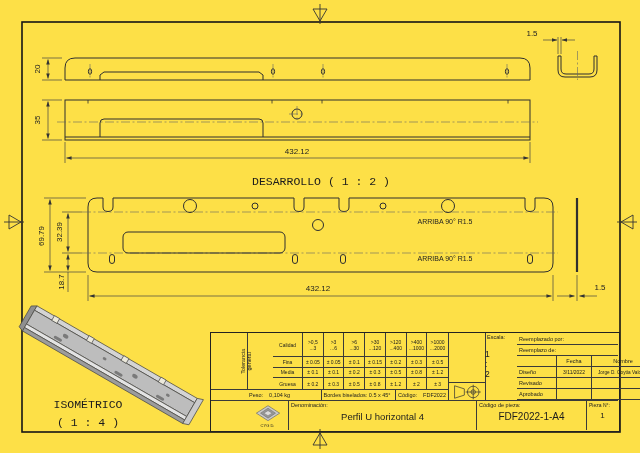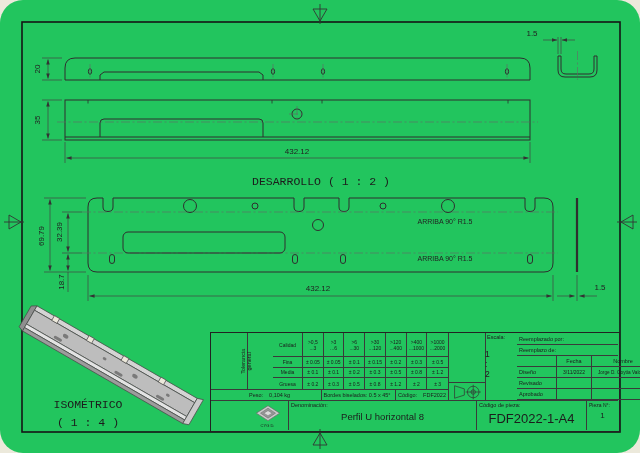--- a/index.html
+++ b/index.html
@@ -1,17 +1,17 @@
 <!DOCTYPE html>
 <html><head>
 <meta charset="utf-8">
 <style>
   html,body{margin:0;padding:0;}
   body{font-family:"Liberation Sans",sans-serif;background:#ece9db;}
-  .page{position:relative;width:640px;height:453px;background:#22c55e;overflow:hidden;border-radius:23px;}
+  .page{position:relative;width:640px;height:453px;background:#fde047;overflow:hidden;}
   .overlay{position:absolute;left:0;top:0;width:640px;height:453px;pointer-events:none;}
   .lbl{position:absolute;transform:translate(-50%,-50%);font-size:8px;color:#222;white-space:nowrap;}
   .lbl.rot{transform:translate(-50%,-50%) rotate(-90deg);}
   .lbl.big{font-size:11.5px;color:#1c1c1c;font-family:Liberation Mono, monospace;}
   .lbl.note{font-size:7px;}
   
   .tb{position:absolute;left:210px;top:332px;width:410px;height:100px;border:1.5px solid #222;
       box-sizing:border-box;color:#1c1c1c;}
   .tb *{box-sizing:border-box;}
   .reg{position:absolute;padding-left:36px;}
@@ -41,21 +41,21 @@
   .appr>div{border-right:1px solid #3a3a3a;border-bottom:1px solid #3a3a3a;height:11px;
             display:flex;align-items:center;justify-content:center;overflow:hidden;white-space:nowrap;}
   .appr>div:nth-child(3n){border-right:none;}
   .appr .lft{justify-content:flex-start;padding-left:2px;}
   .appr .nm{font-size:4.7px;}
   .appr .dt{font-size:5px;}
   .bot{left:0;top:68px;width:407px;height:29px;display:flex;}
   .bot .cell{position:relative;border-right:1px solid #3a3a3a;}
   .bot .cell:last-child{border-right:none;}
   .bot .clab{position:absolute;left:2px;top:1px;font-size:5.5px;}
-  .bot .cval{position:absolute;left:0;right:0;top:10px;text-align:center;font-size:13px;}
+  .bot .cval{position:absolute;left:0;right:0;top:10px;text-align:center;font-size:10px;}
   .logo{width:42px;display:flex;flex-direction:column;align-items:center;justify-content:center;}
   .logo .lt{font-size:4px;margin-top:-1px;}
 </style>
 </head>
 <body>
 
 <div class="page">
 
 <svg width="640" height="453" viewBox="0 0 640 453" style="position:absolute;left:0;top:0;">
   <defs>
@@ -329,21 +329,21 @@
     <div class="cell logo">
       <svg width="34" height="20" viewBox="0 0 36 24">
         <polygon points="18,2 32,11 18,20 4,11" fill="#c9c9c9" stroke="#666" stroke-width="0.8"></polygon>
         <polygon points="18,5 27,11 18,17 9,11" fill="#979797" stroke="#666" stroke-width="0.6"></polygon>
         <polygon points="18,8 23,11 18,14 13,11" fill="#dcdcdc" stroke="#666" stroke-width="0.5"></polygon>
       </svg>
       <span class="lt">CYG D.</span>
     </div>
     <div class="cell" style="flex:1">
       <span class="clab">Denominación:</span>
-      <span class="cval" style="font-size:9.5px">Perfil U horizontal 8</span>
+      <span class="cval" style="font-size:9.5px">Perfil U horizontal 4</span>
     </div>
     <div class="cell" style="width:110px">
       <span class="clab">Código de pieza:</span>
       <span class="cval">FDF2022-1-A4</span>
     </div>
     <div class="cell" style="width:31px">
       <span class="clab" style="font-size:5px">Pieza N°:</span>
       <span class="cval" style="font-size:8px">1</span>
     </div>
   </div>

